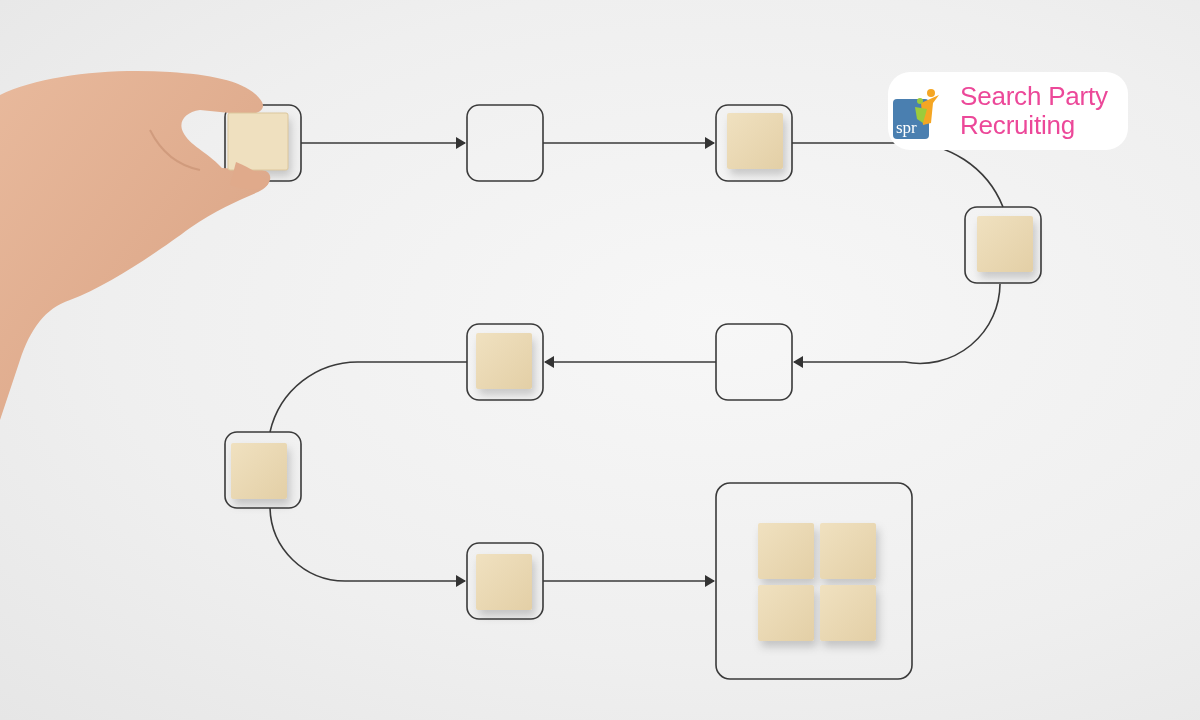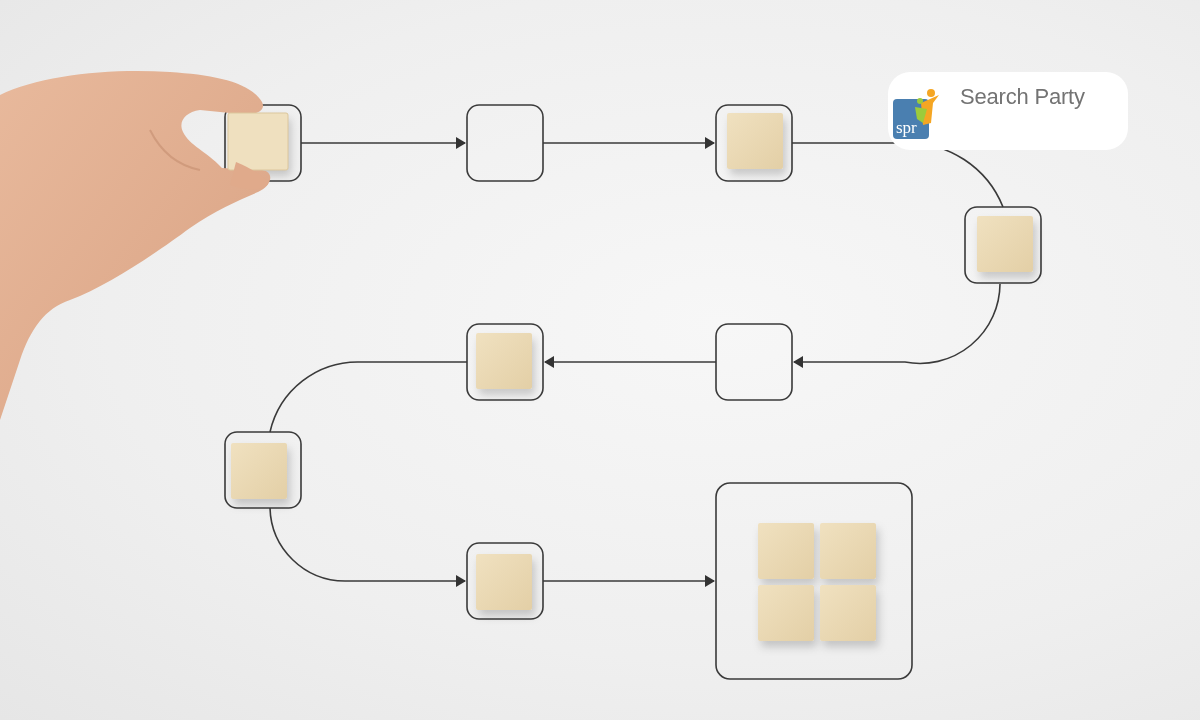--- a/index.html
+++ b/index.html
@@ -1,21 +1,21 @@
 <!DOCTYPE html>
 <html><head>
 <meta charset="utf-8">
 <style>
   html,body{margin:0;padding:0;}
   body{width:1200px;height:720px;overflow:hidden;background:#f1f1f1;position:relative;font-family:"DejaVu Sans",sans-serif;}
   .bg{position:absolute;inset:0;background:radial-gradient(ellipse at 60% 45%,#f7f7f7 0%,#efefef 60%,#e6e6e6 100%);}
   svg.flow{position:absolute;left:0;top:0;}
   .logo{position:absolute;left:888px;top:72px;width:240px;height:78px;background:#fff;border-radius:22px;display:flex;align-items:center;}
   .logo-mark{position:absolute;left:5px;top:17px;width:50px;height:52px;}
-  .logo-text{position:absolute;left:72px;top:10px;color:#737373;font-family:"Liberation Sans",sans-serif;font-size:22px;line-height:29px;letter-spacing:-0.2px;}
+  .logo-text{position:absolute;left:72px;top:10px;color:#ec4899;font-family:"Liberation Sans",sans-serif;font-size:26px;line-height:29px;letter-spacing:-0.2px;}
   .hand{position:absolute;left:0;top:0;}
 </style>
 </head>
 <body>
 
 <div class="bg"></div>
 
 <svg class="flow" width="1200" height="720" viewBox="0 0 1200 720">
   <defs>
     <marker id="arr" markerWidth="10" markerHeight="12" refX="9" refY="6" orient="auto" markerUnits="userSpaceOnUse">
@@ -86,14 +86,15 @@
   <svg class="logo-mark" viewBox="0 0 50 52">
     <rect x="0" y="10" width="36" height="40" rx="4" fill="#4a7fb0"></rect>
     <circle cx="38" cy="4" r="4" fill="#f5a623"></circle>
     <path d="M28,14 L46,6 L40,14 L38,34 L30,36 Z" fill="#f5a623"></path>
     <circle cx="27" cy="12" r="3" fill="#9ccb3b"></circle>
     <path d="M22,18 L34,20 L30,34 L24,30 Z" fill="#9ccb3b"></path>
     <text x="3" y="44" font-family="Liberation Serif, serif" font-size="17" fill="#fff">spr</text>
   </svg>
   <div class="logo-text">
     <div>Search Party</div>
+    <div>Recruiting</div>
   </div>
 </div>
 
 </body></html>

